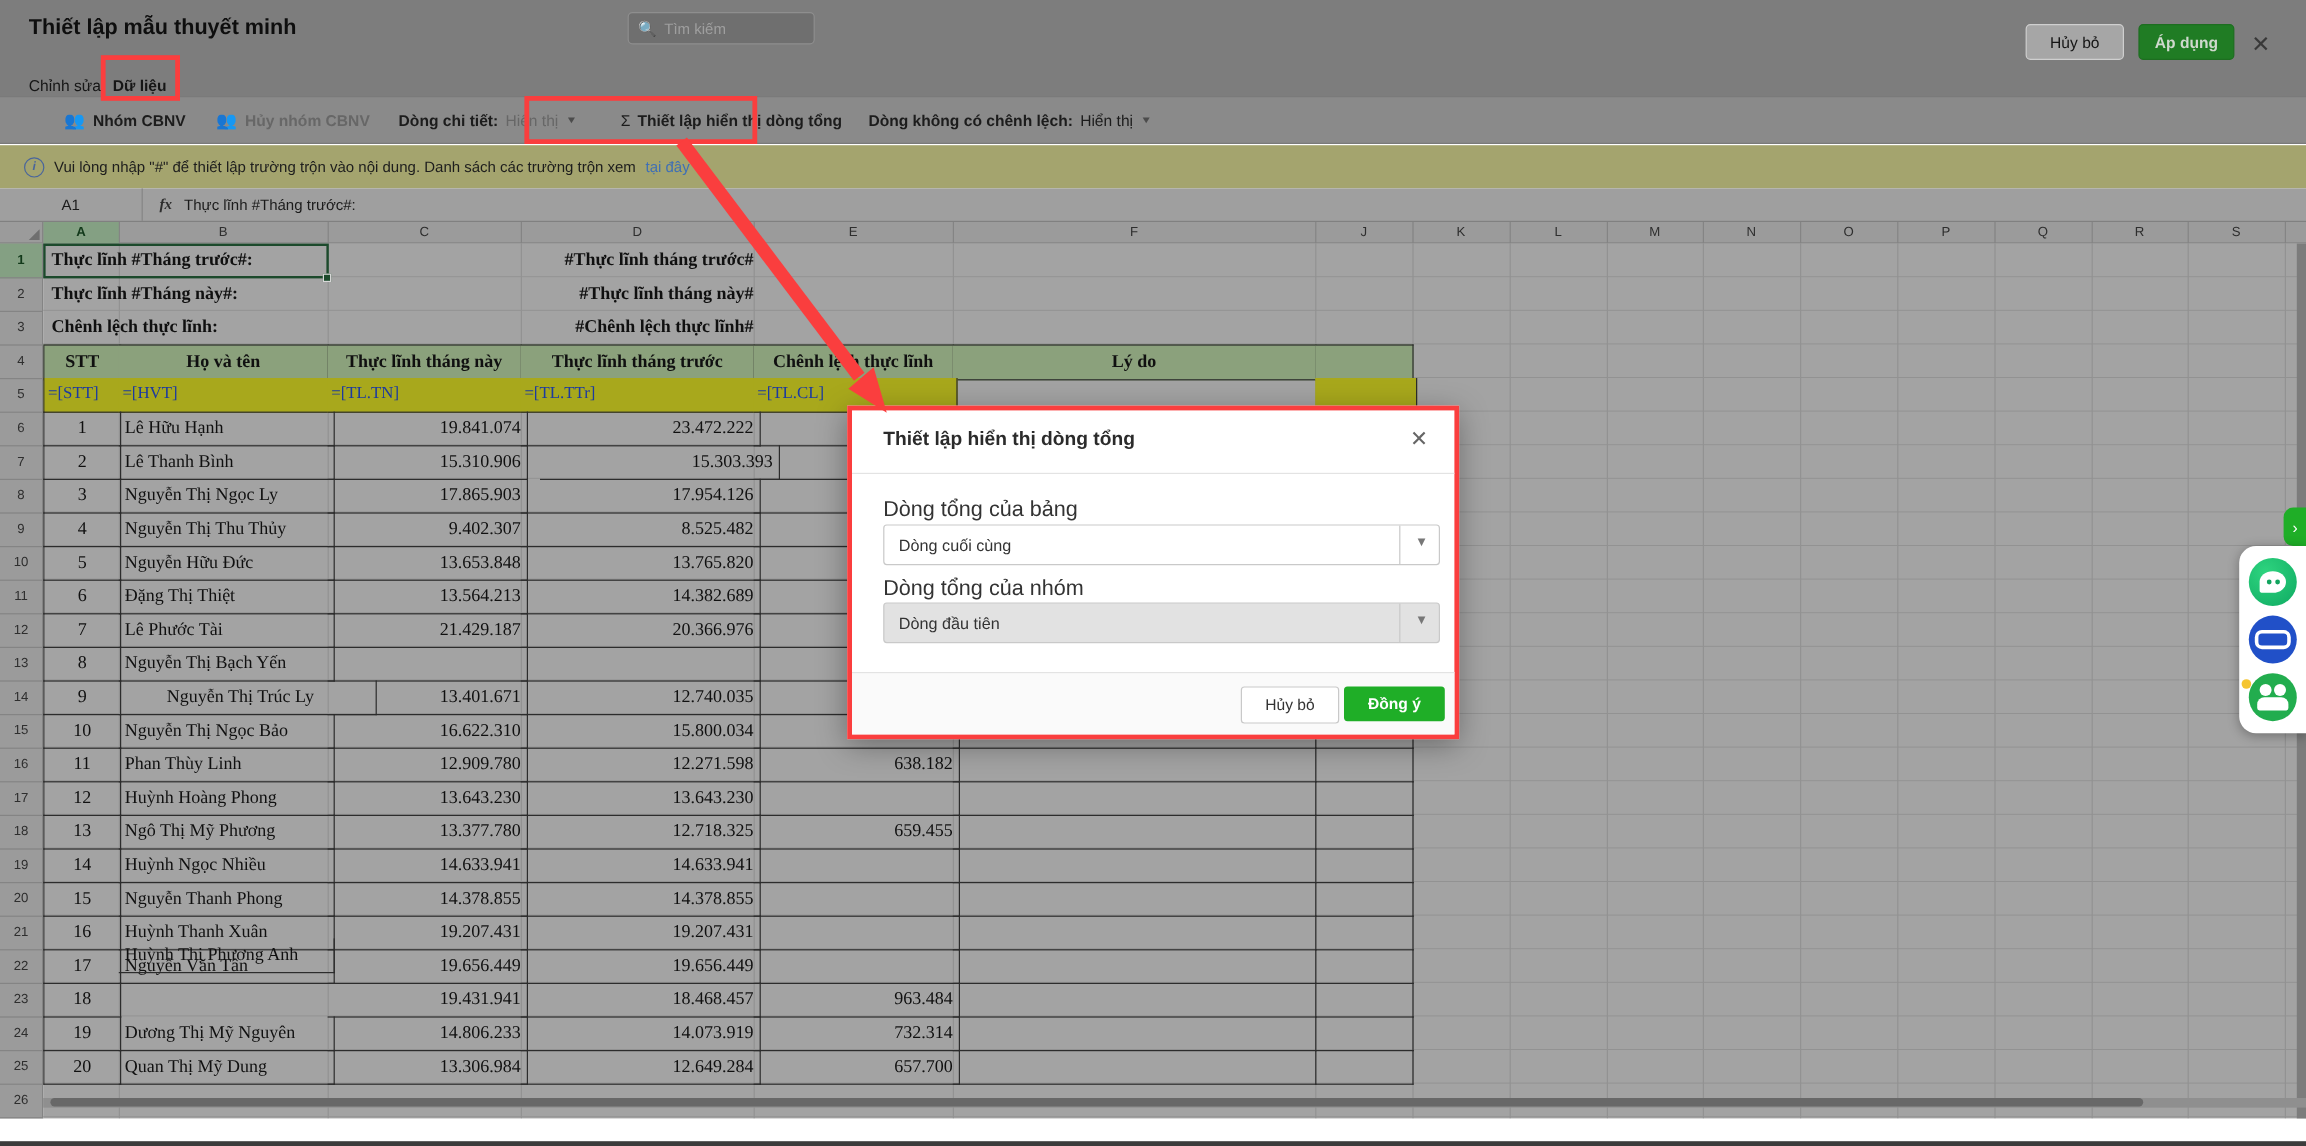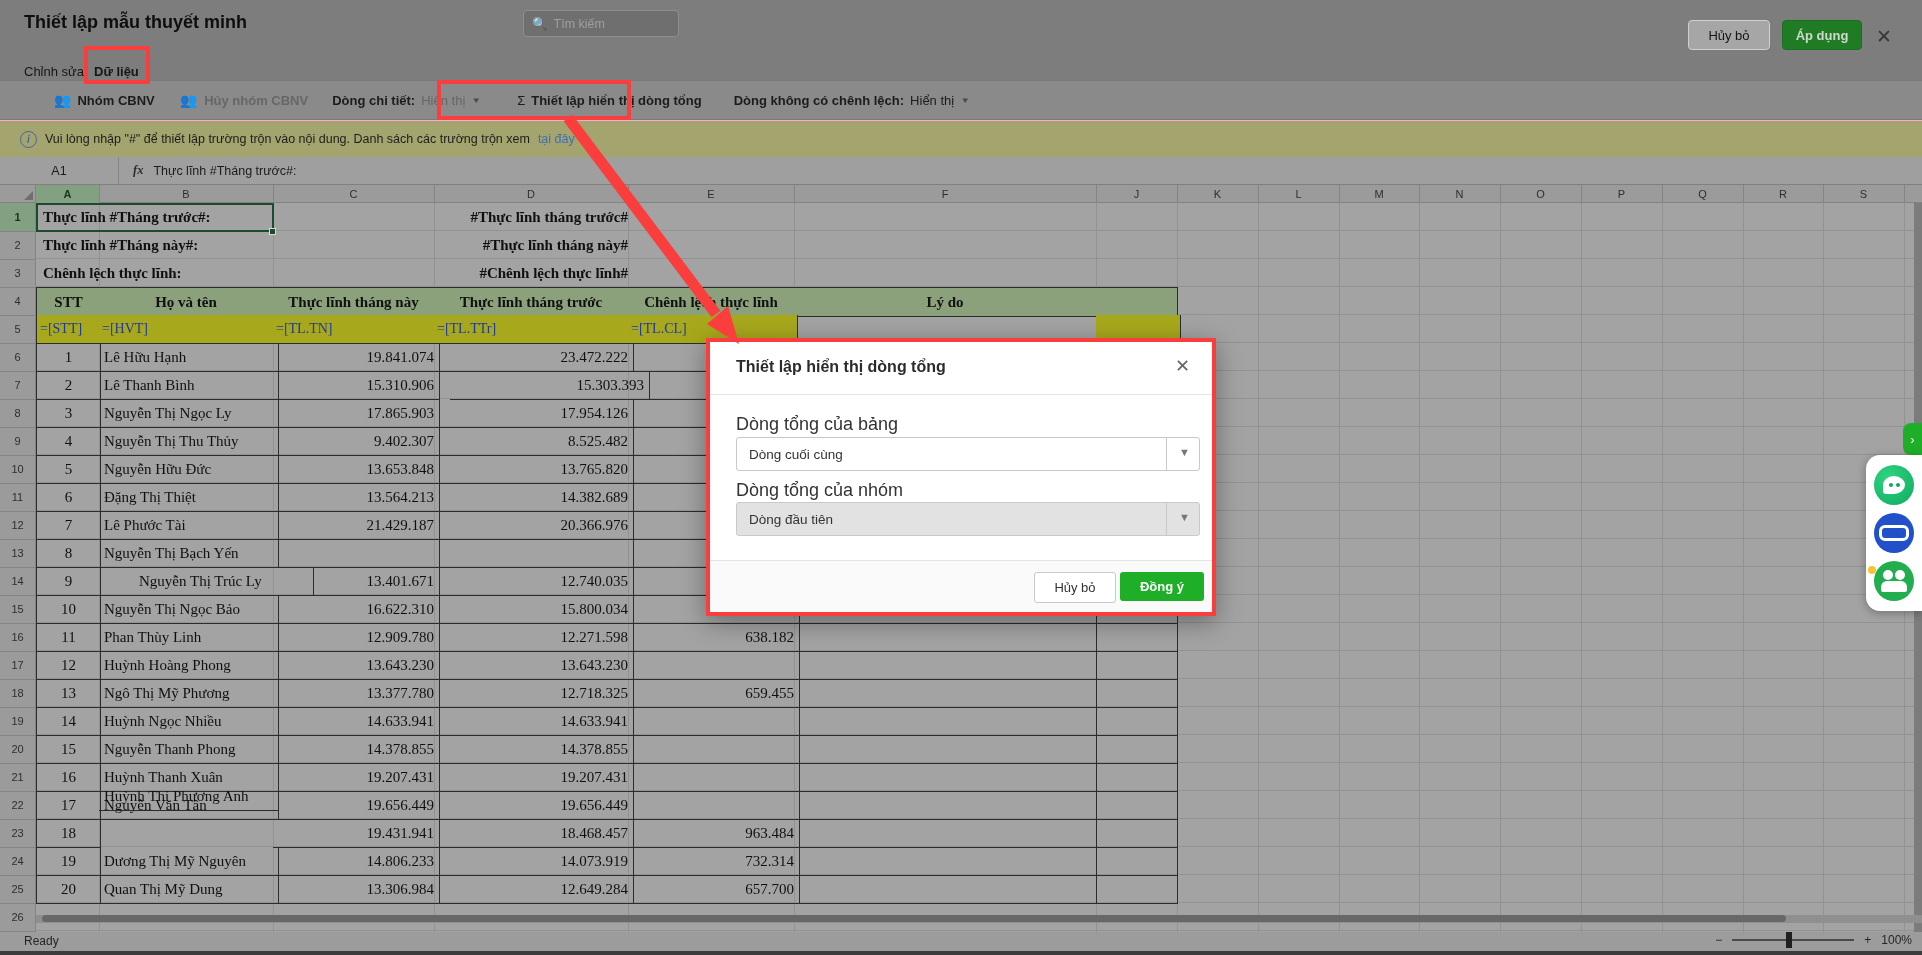--- a/index.html
+++ b/index.html
@@ -1,16 +1,16 @@
 <!DOCTYPE html>
 <html><head>
 <meta charset="utf-8">
 <style>
   html,body{margin:0;padding:0;background:#555;}
-  #app{position:relative;width:1922px;height:955px;background:#f9a8d4;overflow:hidden;
+  #app{position:relative;width:1922px;height:955px;background:#ffffff;overflow:hidden;
        font-family:"Liberation Sans",sans-serif;-webkit-font-smoothing:antialiased;}
   .abs{position:absolute;box-sizing:border-box;}
   
   #titlebar{left:0;top:0;width:1922px;height:80px;background:#7d7d7d;}
   #page-title{left:24px;top:12px;font-size:18px;font-weight:bold;color:#0e0e0e;}
   #searchbox{left:523px;top:10px;width:156px;height:27px;background:#6f6f6f;border:1px solid #8e8e8e;border-radius:4px;color:#9f9f9f;font-size:12.5px;display:flex;align-items:center;padding:0 8px;gap:6px;}
   .btn-top{top:20px;height:30px;border-radius:4px;font-size:13px;display:flex;align-items:center;justify-content:center;}
   #btn-cancel-top{left:1688px;width:82px;background:#a6a6a6;border:1px solid #cfcfcf;color:#151515;}
   #btn-apply{left:1782px;width:80px;background:#207c24;color:#cfd9cd;font-weight:bold;border:1px solid #1d6e20;}
   #close-x{left:1876px;top:25px;font-size:19px;color:#383838;cursor:pointer;}
@@ -127,21 +127,21 @@
     </div>
     <div class="tb-item" style="margin-left:24px">
       <b>Dòng chi tiết:</b>
       <span class="muted">Hiển thị</span>
       <span class="chev muted">▼</span>
     </div>
     <div class="tb-item" style="margin-left:36px">
       <span>Σ</span>
       <b>Thiết lập hiển thị dòng tổng</b>
     </div>
-    <div class="tb-item" style="margin-left:32px">
+    <div class="tb-item" style="margin-left:22px">
       <b>Dòng không có chênh lệch:</b>
       <span>Hiển thị</span>
       <span class="chev">▼</span>
     </div>
   </div>
 
   <div class="abs" id="infobar">
     <span id="info-i">i</span>
     <span>Vui lòng nhập "#" để thiết lập trường trộn vào nội dung. Danh sách các trường trộn xem</span>
     <a id="info-link">tại đây</a>
@@ -376,31 +376,20 @@
       <div class="cell bord ar" style="left: 592px; top: 672px; width: 166px; height: 28px;">657.700</div>
       <div class="cell bord" style="left: 758px; top: 672px; width: 302px; height: 28px;"></div>
       <div class="cell bord" style="left: 1060px; top: 672px; width: 81px; height: 28px;"></div>
     </div>
   <div class="abs" id="selbox"></div>
   <div class="abs" id="fillhandle"></div>
 
   <div class="abs" id="vscroll"></div>
   <div class="abs" id="hscroll-track"></div>
   <div class="abs" id="hscroll-thumb"></div>
-  <div class="abs" id="statusbar">
-    <span id="ready">Ready</span>
-    <div id="zoomctl">
-      <span>−</span>
-      <div id="zoomtrack">
-          <div id="zoomthumb"></div>
-        </div>
-      <span>+</span>
-      <span>100%</span>
-    </div>
-  </div>
   <div class="abs" id="bottomedge"></div>
 
   <div class="abs redbox" id="ann-tab"></div>
   <div class="abs redbox" id="ann-btn"></div>
   <svg class="abs" id="ann-arrow">
     <line x1="568" y1="118" x2="716" y2="314" stroke="#fa3e3e" stroke-width="11"></line>
     <polygon points="739,344 728,306 707,324" fill="#fa3e3e"></polygon>
   </svg>
 
   <div class="abs" id="modal">

